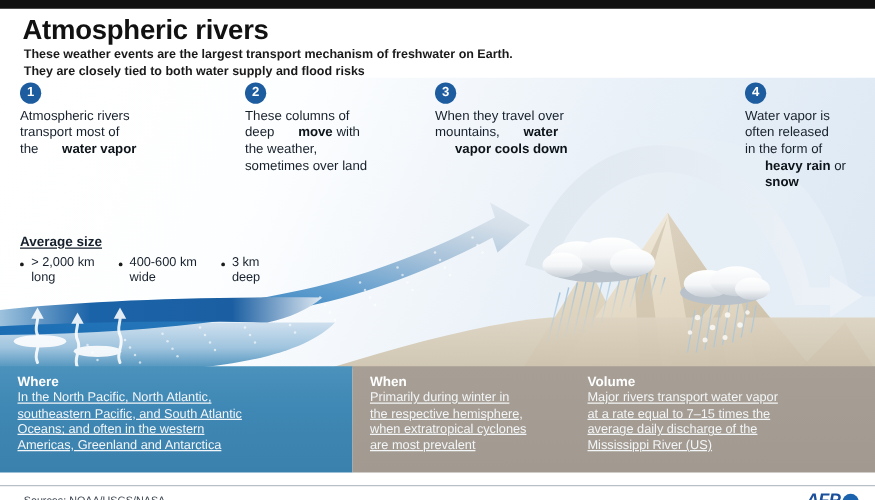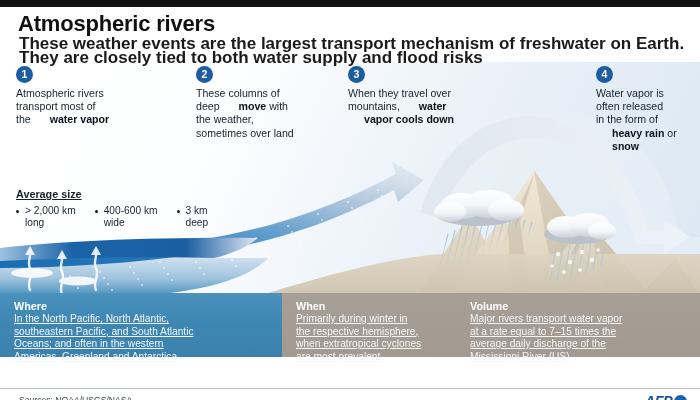--- a/index.html
+++ b/index.html
@@ -6,21 +6,21 @@
   body{width:700px;height:400px;overflow:hidden;
        font-family:"Liberation Sans","DejaVu Sans",sans-serif;
        -webkit-font-smoothing:antialiased;}
 
   #infographic{position:relative;width:700px;height:400px;background:#ffffff;overflow:hidden;}
 
   .topbar{position:absolute;left:0;top:0;width:700px;height:7px;background:#111111;}
 
   
   .title{position:absolute;left:18px;top:11px;font-size:22px;font-weight:bold;color:#111;letter-spacing:-0.2px;}
-  .subtitle{position:absolute;left:19px;top:37px;font-size:17px;font-weight:bold;color:#1a1a1a;line-height:13.5px;white-space:pre-line;}
+  .subtitle{position:absolute;left:19px;top:37px;font-size:10px;font-weight:bold;color:#1a1a1a;line-height:13.5px;white-space:pre-line;}
 
   
   .scene{position:absolute;left:0;top:62px;width:700px;height:233px;overflow:hidden;
          background:linear-gradient(to bottom,#ffffff 0%,#fbfcfe 22%,#eef3f9 55%,#dfe9f4 80%,#d3e2f0 100%);}
   .scene-sky{position:absolute;left:0;top:0;width:700px;height:233px;
          background:linear-gradient(115deg,#ffffff 0%,#fdfeff 30%,#eaf1f8 62%,#dbe7f3 100%);}
 
   
   .steps{position:absolute;left:0;top:66px;width:700px;height:90px;}
   .step{position:absolute;}
@@ -35,21 +35,21 @@
 
   
   .avg{position:absolute;left:16px;top:188px;width:250px;}
   .avg-title{font-size:10.8px;font-weight:bold;color:#15202c;margin-bottom:5px;text-decoration:underline;}
   .avg-items{display:flex;gap:19px;align-items:center;}
   .avg-item{font-size:10.2px;line-height:12.4px;color:#18222e;white-space:pre-line;position:relative;padding-left:9px;}
   .avg-item:before{content:"";position:absolute;left:0;top:4.5px;width:3.4px;height:3.4px;border-radius:50%;background:#1b1b1b;}
 
   
   .panels{position:absolute;left:0;top:293px;width:700px;height:83px;}
-  .panel{position:absolute;top:0;height:64px;padding:7px 9px 0 14px;box-sizing:border-box;}
+  .panel{position:absolute;top:0;height:85px;padding:7px 9px 0 14px;box-sizing:border-box;}
   .p-where{left:0;width:282px;background:linear-gradient(to bottom,#4b93bd 0%,#3f87b4 40%,#3b81ad 100%);}
   .p-when{left:282px;width:174px;background:linear-gradient(to bottom,#a79f95 0%,#a29a90 100%);}
   .p-vol{left:456px;width:244px;background:linear-gradient(to bottom,#a79f95 0%,#a29a90 100%);}
   .p-head{font-size:10.8px;font-weight:bold;color:#ffffff;margin-bottom:1px;}
   .p-body{font-size:10.2px;line-height:12.6px;color:#f3f6f8;white-space:pre-line;text-decoration:underline;}
 
   
   .footer{position:absolute;left:0;top:388px;width:700px;height:24px;background:#ffffff;border-top:1px solid #b9bfc6;}
   .sources{position:absolute;left:19px;top:6px;font-size:8.6px;color:#3b4550;}
   .afp{position:absolute;right:13px;top:4px;display:flex;align-items:center;gap:2px;text-align:center;}

